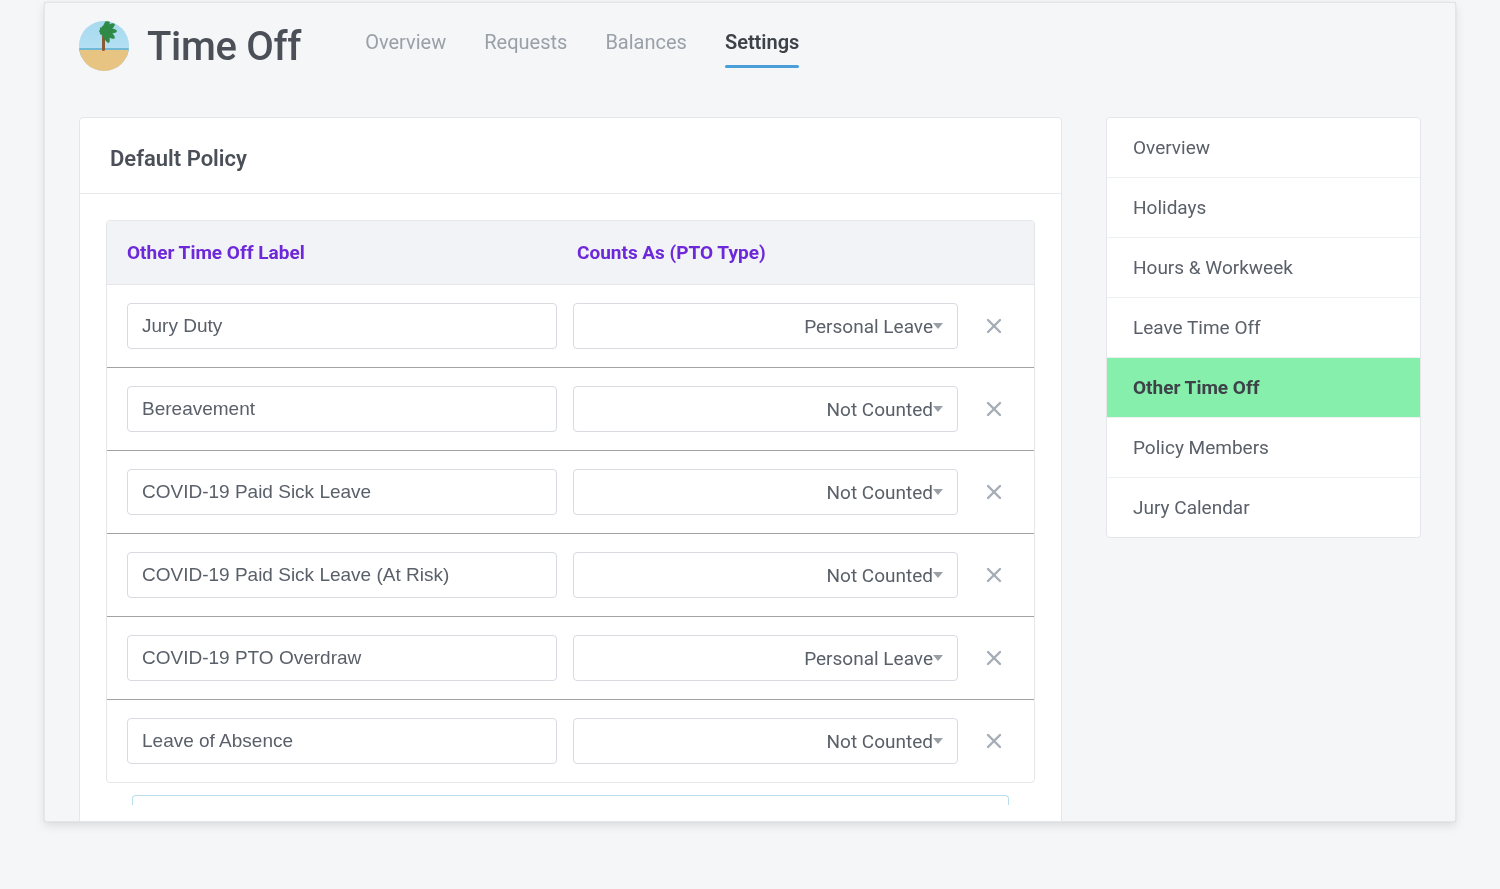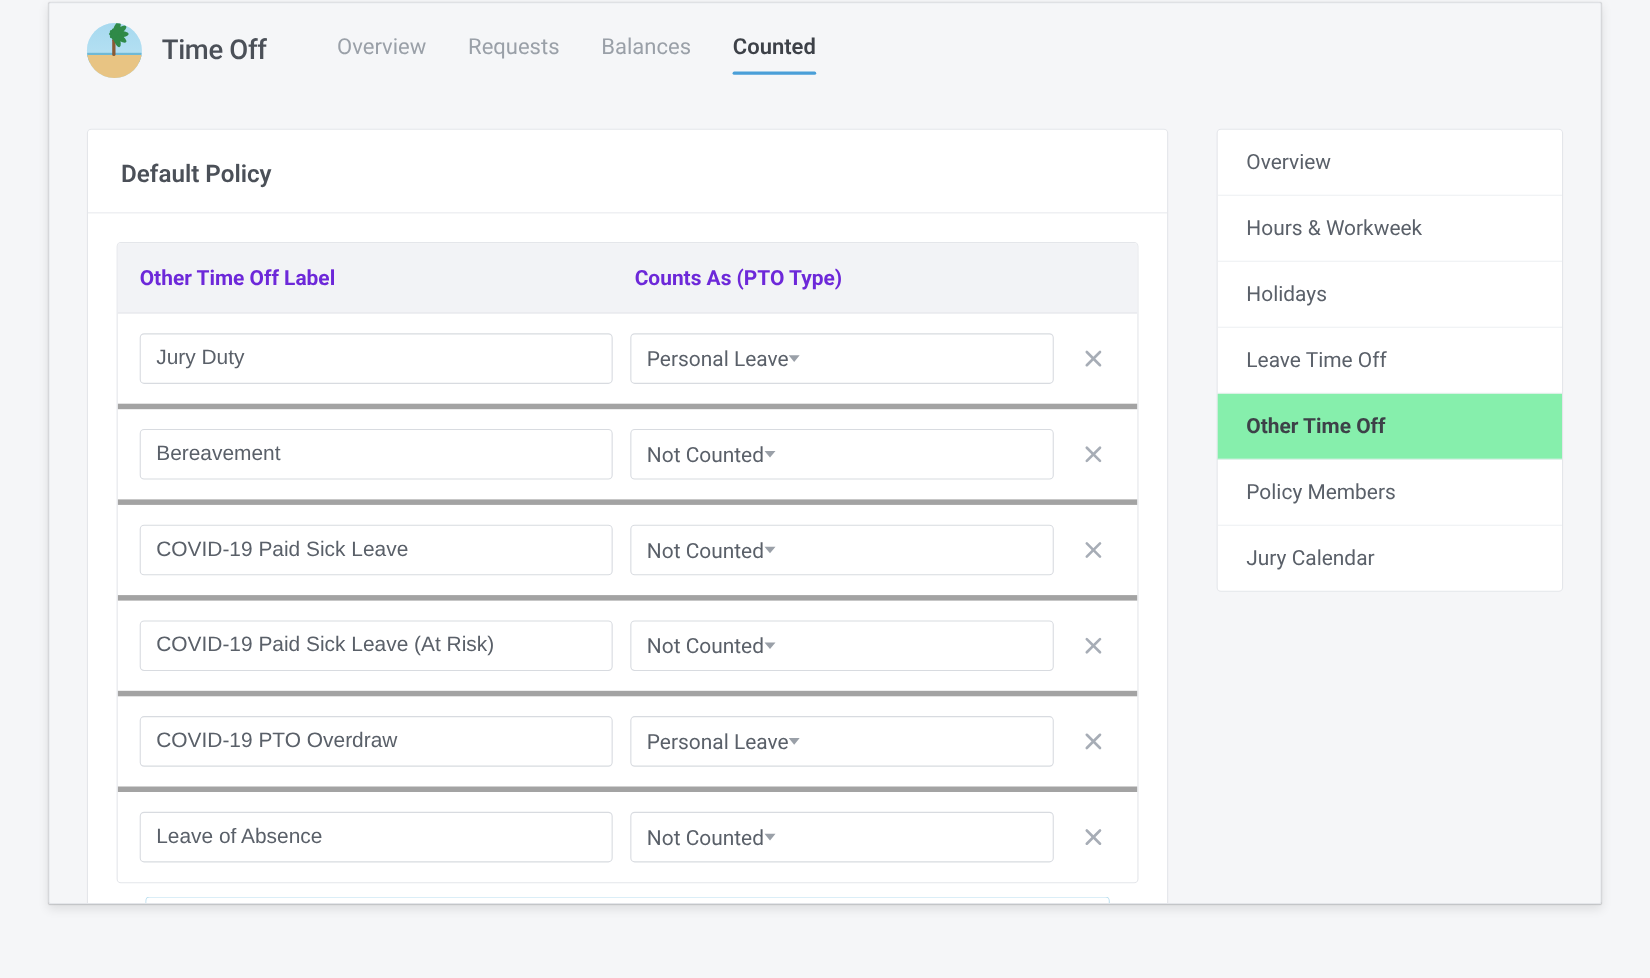--- a/index.html
+++ b/index.html
@@ -41,21 +41,21 @@
   .logo-icon .sky { position:absolute; inset:0; background: linear-gradient(#a7d9ef,#bde5f5); }
   .logo-icon .sand { position:absolute; bottom:0; left:0; right:0; height:42%; background:#e8c483; }
   .logo-icon .water { position:absolute; bottom:28%; left:0; right:0; height:18%; background:#6fb9d6; }
   .logo-icon .trunk { position:absolute; bottom:40%; left:46%; width:6%; height:32%; background:#8a5a34; border-radius:2px; }
   .logo-icon .leaf { position:absolute; left:39%; top:14%; width:36%; height:12%; background:#2f8a48; border-radius: 50% 50% 50% 50%; transform-origin: 30% 50%; }
   .logo-icon .leaf.l2 { transform: rotate(35deg); }
   .logo-icon .leaf.l3 { transform: rotate(-35deg); }
   .logo-icon .leaf.l4 { transform: rotate(70deg); }
   .logo-icon .leaf.l5 { transform: rotate(-70deg); }
   .page-title {
-    font-size: 25px;
+    font-size: 40px;
     font-weight: 500;
     color: #4b5058;
     margin-right: 28px;
     letter-spacing: -0.3px;
   }
   .tabs { display:flex; gap: 38px; margin-left: 18px;}
   .tab {
     font-size: 20px;
     color: #9aa0a8;
     padding-bottom: 8px;
@@ -111,21 +111,21 @@
     font-size:19px;
   }
   .col-label { width: 450px; }
   .col-type  { flex:1; }
   .col-act   { width: 60px; }
 
   .trow {
     display:flex;
     align-items:center;
     padding: 18px 20px;
-    border-bottom:5px solid #a3a3a3;
+    border-bottom:1px solid #a3a3a3;
     gap: 16px;
   }
   .trow:last-child { border-bottom:none; }
   .text-input {
     width: 430px;
     height: 46px;
     border:1px solid #d8dbe0;
     border-radius:4px;
     background:#fff;
     padding: 0 14px;
@@ -134,21 +134,21 @@
     outline:none;
   }
   .select {
     flex:1;
     height:46px;
     border:1px solid #d8dbe0;
     border-radius:4px;
     background:#fff;
     display:flex;
     align-items:center;
-    justify-content:flex-start;
+    justify-content:flex-end;
     padding: 0 14px;
     font-size:19px;
     color:#5a6069;
     cursor:pointer;
     max-width: 395px;
   }
   .caret-down {
     width:0; height:0;
     border-left:5px solid transparent;
     border-right:5px solid transparent;
@@ -209,21 +209,21 @@
         <div class="leaf l2"></div>
         <div class="leaf l3"></div>
         <div class="leaf l4"></div>
         <div class="leaf l5"></div>
     </div>
     <div class="page-title">Time Off</div>
     <div class="tabs" id="top-tabs">
         <div class="tab">Overview</div>
         <div class="tab">Requests</div>
         <div class="tab">Balances</div>
-        <div class="tab active">Counted</div>
+        <div class="tab active">Settings</div>
       </div>
   </div>
 
   <div class="content">
     <div class="main-card">
       <div class="card-title">Default Policy</div>
       <div class="inner-wrap">
         <div class="table">
           <div class="thead">
             <div class="col-label">Other Time Off Label</div>
@@ -310,22 +310,22 @@
                 </div>
               </div>
             </div>
         </div>
         <div class="cut-line"></div>
       </div>
     </div>
 
     <div class="sidebar" id="sidebar">
         <div class="side-item">Overview</div>
+        <div class="side-item">Holidays</div>
         <div class="side-item">Hours &amp; Workweek</div>
-        <div class="side-item">Holidays</div>
         <div class="side-item">Leave Time Off</div>
         <div class="side-item active">Other Time Off</div>
         <div class="side-item">Policy Members</div>
         <div class="side-item">Jury Calendar</div>
       </div>
   </div>
 
 </div>
 
 </body></html>

